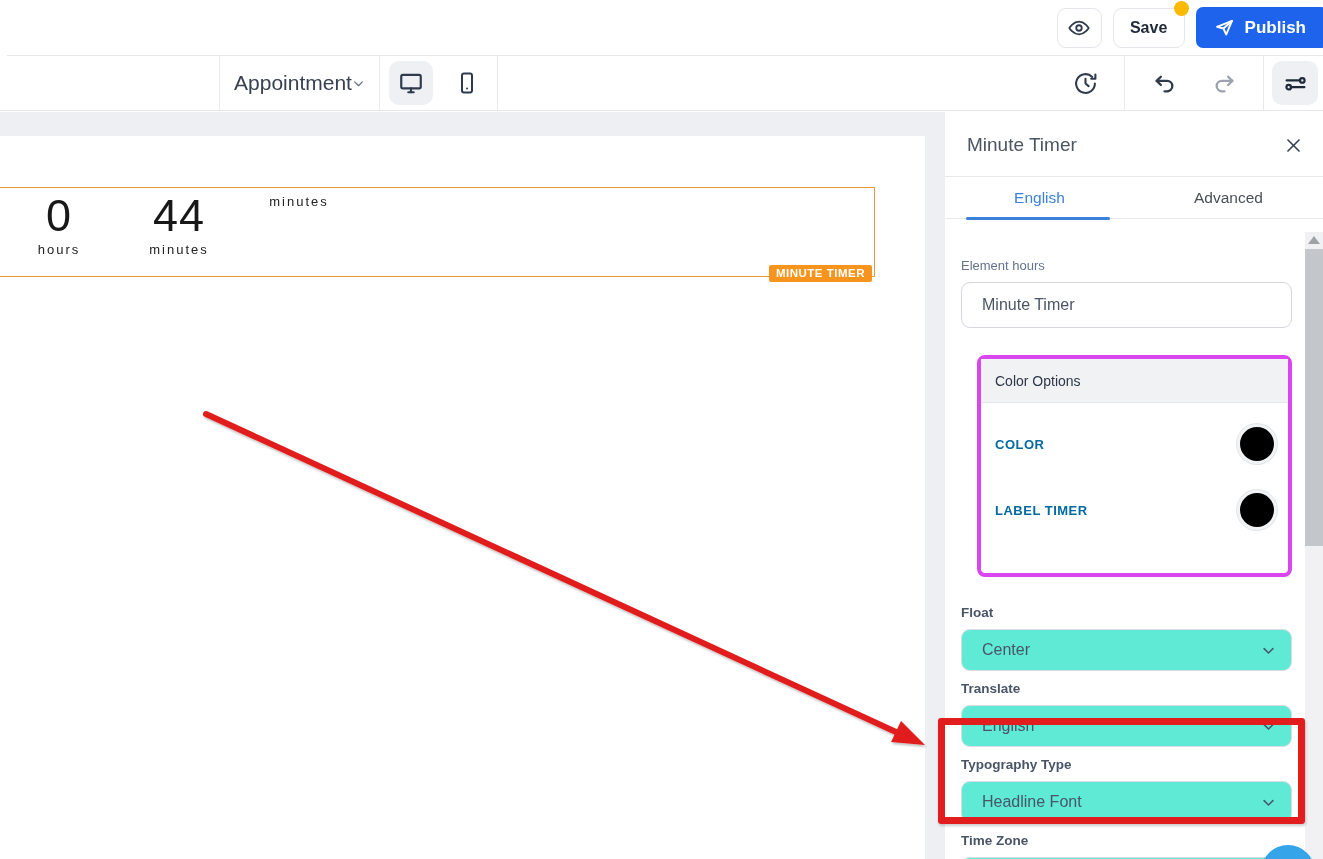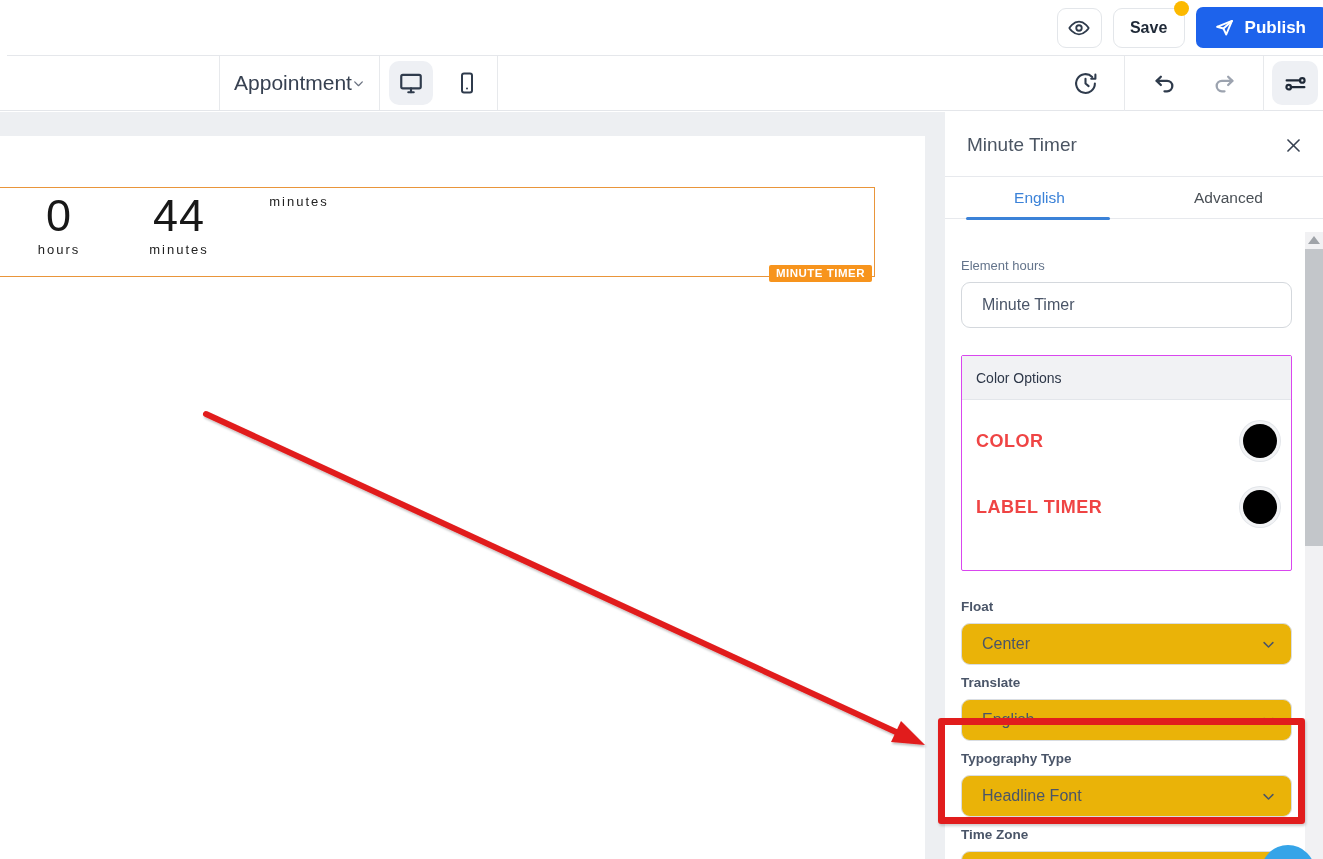--- a/index.html
+++ b/index.html
@@ -71,33 +71,33 @@
   .tab.active::after { content:''; position:absolute; left:21px; right:24px; bottom:-2px; height:3px;
     background:#3b82d8; border-radius:2px; }
 
   .panel-body { position:absolute; left:0; top:107px; width:378px; height:640px;
     padding:39px 31px 0 16px; overflow:hidden; }
   .field-label { font-size:13px; color:#64748b; margin-bottom:9px; }
   .field-label.strong { font-weight:700; color:#4a5568; font-size:13.5px; }
   .text-input { width:100%; height:46px; border:1px solid #d4d8dd; border-radius:9px; background:#fff;
     font-size:16px; color:#4a5568; padding:0 20px; font-family:inherit; outline:none; }
 
-  .card { margin-top:27px; border:1px solid #d946ef; border-radius:2px; background:#fff; }
+  .card { margin-top:27px; border:4px solid #d946ef; border-radius:8px; background:#fff;margin-left:16px; }
   .card-header { height:44px; background:#f1f2f4; border-bottom:1px solid #e3e6ea; display:flex;
     align-items:center; padding:0 14px; font-size:14px; color:#2d3748; }
   .card-body { padding:8px 14px 30px; }
   .color-row { display:flex; align-items:center; justify-content:space-between; height:66px; }
-  .color-row-label { font-size:18px; font-weight:700; letter-spacing:.5px; color:#ef4444; }
+  .color-row-label { font-size:13px; font-weight:700; letter-spacing:.5px; color:#0369a1; }
   .swatch { width:34px; height:34px; border-radius:50%; background:#000;
     box-shadow:0 0 0 3px #f2f3f5, 0 0 0 4px #e3e6ea; cursor:pointer; }
 
   .group { margin-top:10px; }
   .group.first-after-card { margin-top:28px; }
   .select { position:relative; width:100%; height:42px; border:1px solid #d9dde2; border-radius:9px;
-    background:#eab308; display:flex; align-items:center; padding:0 36px 0 20px; font-size:16px;
+    background:#5eead4; display:flex; align-items:center; padding:0 36px 0 20px; font-size:16px;
     color:#4a5568; cursor:pointer; }
   .select .chev { position:absolute; right:15px; top:50%; margin-top:-7px; color:#4a5568; }
   .select.timezone-cut { height:46px; }
 
   
   .scrollbar { position:absolute; right:0; top:120px; width:18px; height:627px; background:#f1f1f3; }
   .scroll-up { position:absolute; top:4px; left:3px; width:0; height:0;
     border-left:6px solid transparent; border-right:6px solid transparent;
     border-bottom:8px solid #9fa3a8; }
   .scroll-thumb { position:absolute; top:17px; left:0; width:18px; height:297px; background:#c3c6ca; }

